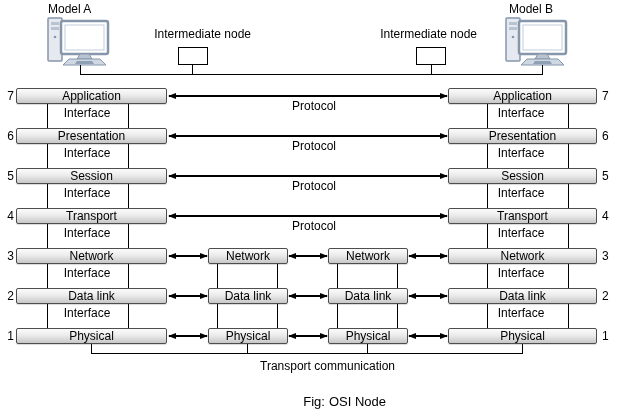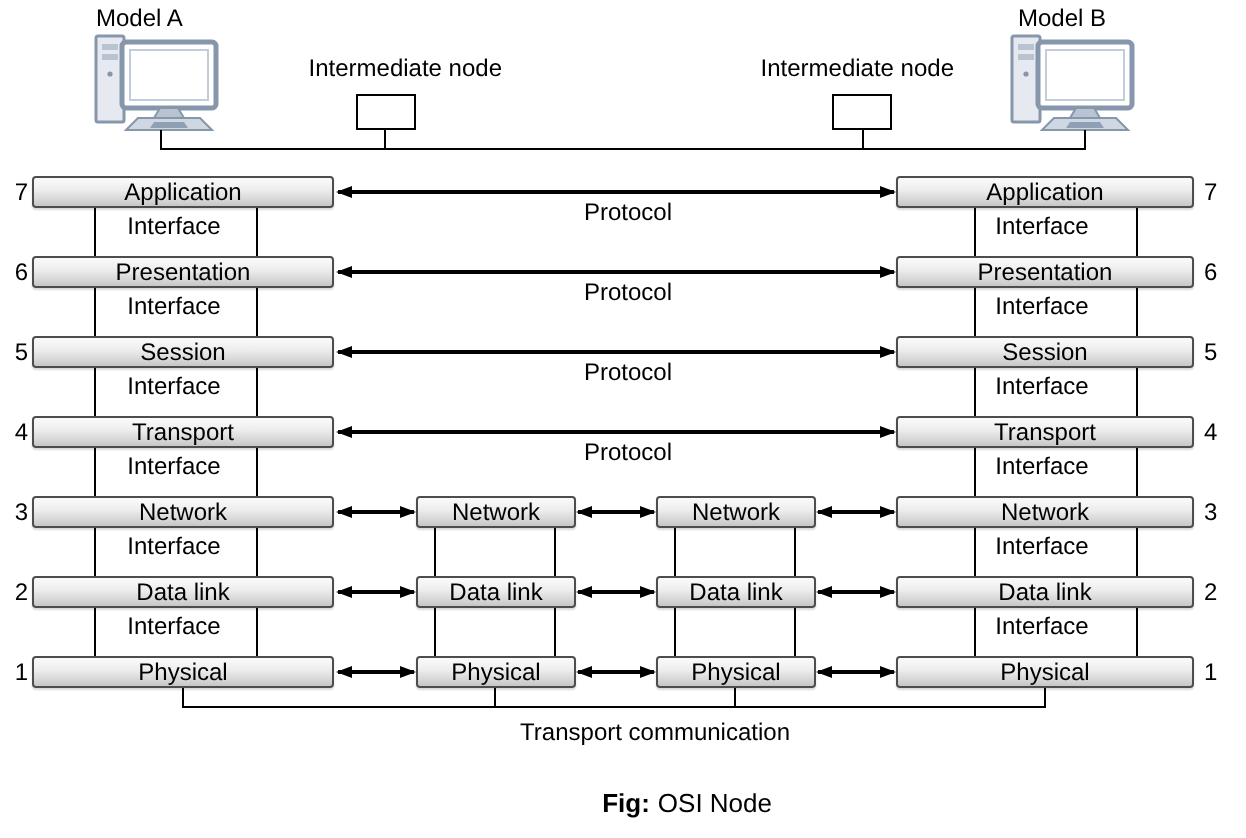--- a/index.html
+++ b/index.html
@@ -21,21 +21,21 @@
   .hl{position:absolute;height:1px;background:#000;}
   .arr{position:absolute;height:2px;background:#000;}
   .arr::before,.arr::after{
     content:"";position:absolute;top:50%;transform:translateY(-50%);
     width:0;height:0;border-top:3.5px solid transparent;border-bottom:3.5px solid transparent;
   }
   .arr::before{left:-1px;border-right:8px solid #000;}
   .arr::after{right:-1px;border-left:8px solid #000;}
   .intbox{position:absolute;width:28px;height:16px;border:1px solid #000;background:#fff;}
   .caption{position:absolute;font-size:13px;}
-  .caption b{font-weight:bold;}
+  .caption b{font-weight:normal;}
   .caption span{margin-left:4px;}
 </style>
 </head>
 <body>
 
 <div id="canvas">
 
   <div class="lbl" style="left:48px;top:2px;">Model A</div>
   <div class="lbl" style="left:509px;top:2px;">Model B</div>
 

